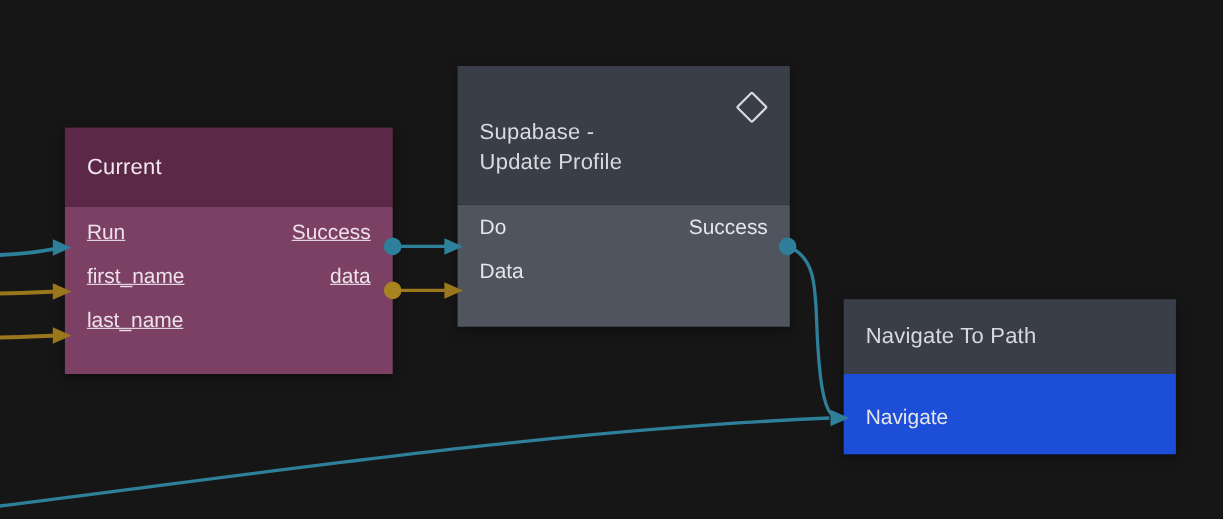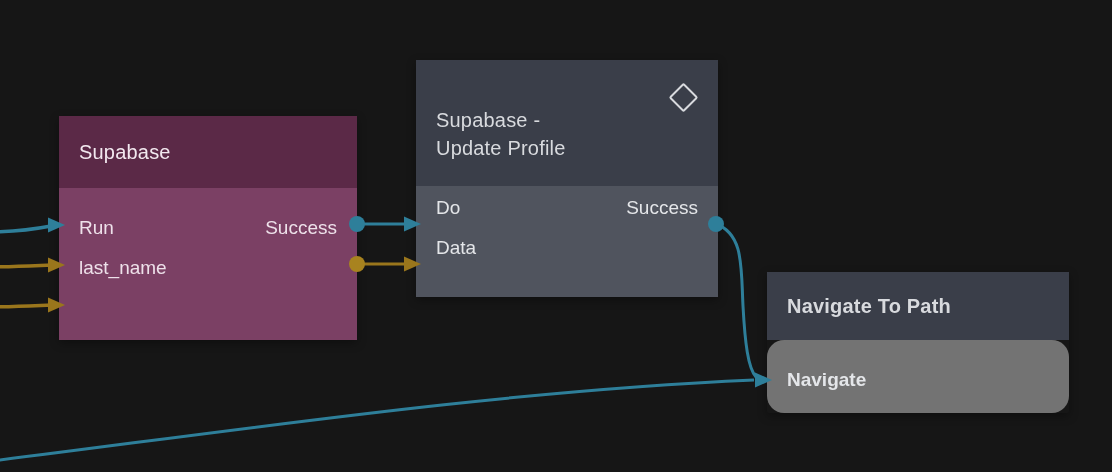--- a/index.html
+++ b/index.html
@@ -44,52 +44,52 @@
   
   .node-function { left: 59px; top: 116px; width: 298px; height: 224px; }
   .node-function .node-header {
     height: 72px;
     background: #5b2947;
     color: #f2e8ef;
   }
   .node-function .node-body {
     height: 152px;
     background: #7b4064;
-    padding-top: 20px;
+    padding-top: 4px;
     color: #eee1ea;
+    text-decoration: underline;
   }
   
   .node-supabase { left: 416px; top: 60px; width: 302px; height: 237px; }
   .node-supabase .node-header {
     height: 126px;
     background: #3a3e49;
     color: #d8dade;
     align-items: center;
     padding-top: 22px;
     line-height: 28px;
     position: relative;
   }
   .node-supabase .node-body {
     height: 111px;
     background: #50545e;
     padding-top: 2px;
     color: #e4e6e9;
   }
-  .node-navigate { left: 767px; top: 272px; width: 302px; height: 141px; font-weight: bold; }
+  .node-navigate { left: 767px; top: 272px; width: 302px; height: 141px; }
   .node-navigate .node-header {
     height: 68px;
     background: #3a3e49;
     color: #d8dade;
   }
   .node-navigate .node-body {
     height: 73px;
-    background: #737373;
+    background: #1d4ed8;
     padding-top: 20px;
     color: #e4e6e9;
-    border-radius: 17px;
   }
   .title-lines { display: block; }
   .title-lines span { display: block; }
   .diamond {
     position: absolute;
     top: 27px;
     right: 24px;
     width: 17px;
     height: 17px;
     border: 2.5px solid #d8dade;
@@ -110,26 +110,30 @@
     pointer-events: auto;
   }
 </style>
 </head>
 <body>
 
 <div class="canvas">
 
   <div class="node node-function">
     <div class="node-header">
-      <span>Supabase</span>
+      <span>Current</span>
     </div>
     <div class="node-body">
       <div class="port-row">
         <span>Run</span>
         <span>Success</span>
+      </div>
+      <div class="port-row">
+        <span>first_name</span>
+        <span>data</span>
       </div>
       <div class="port-row">
         <span>last_name</span>
         <span></span>
       </div>
     </div>
   </div>
 
   <div class="node node-supabase">
     <div class="node-header">

